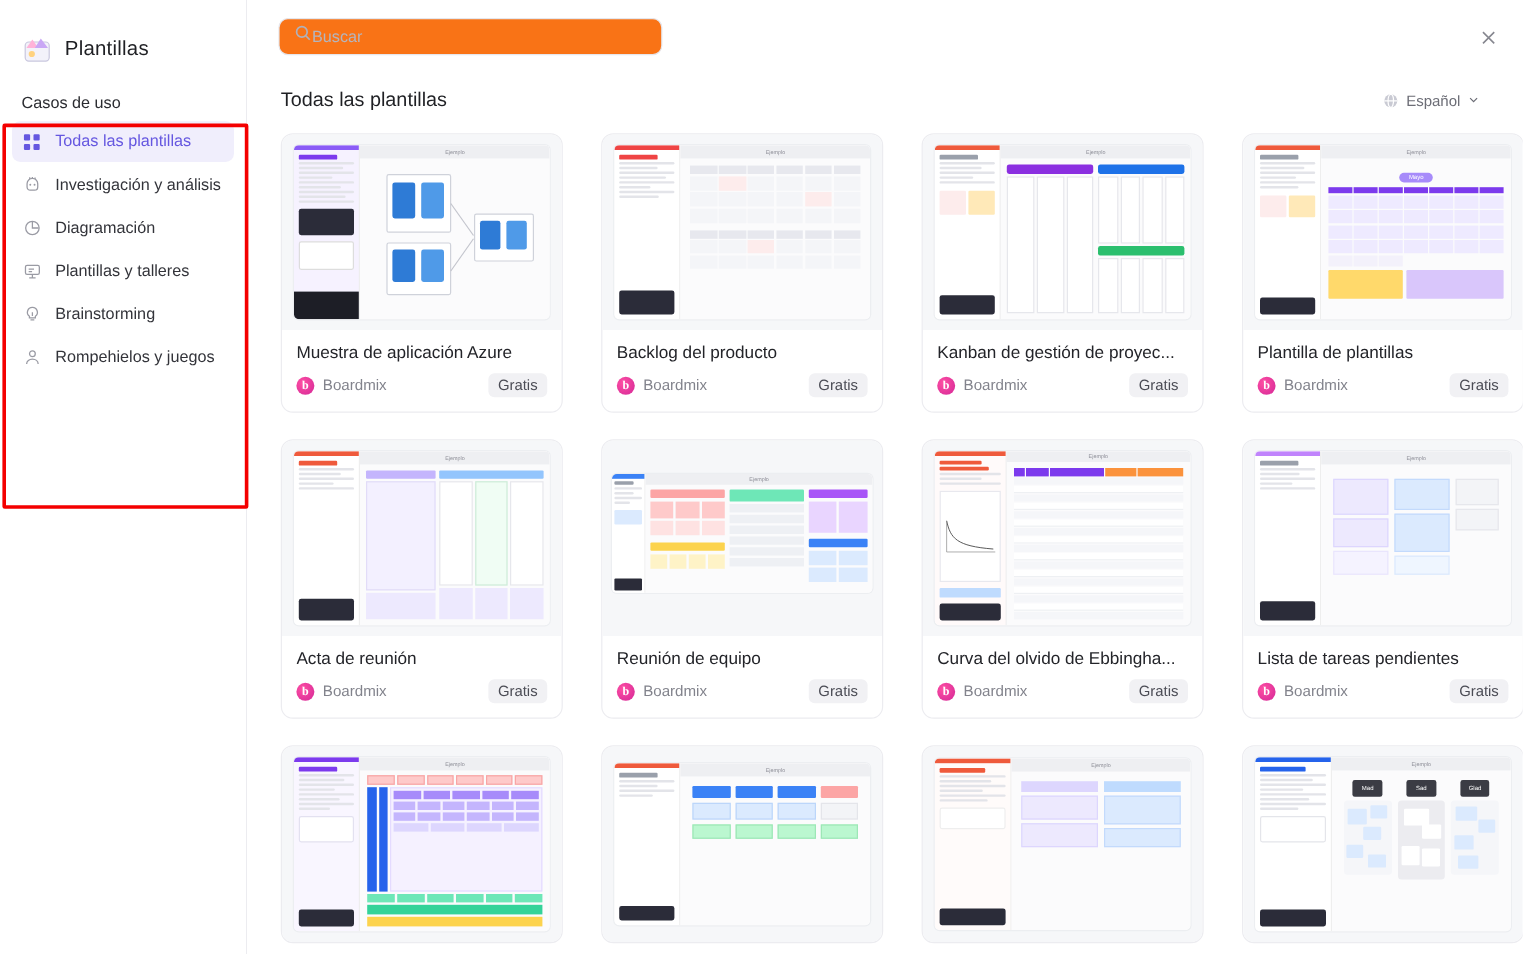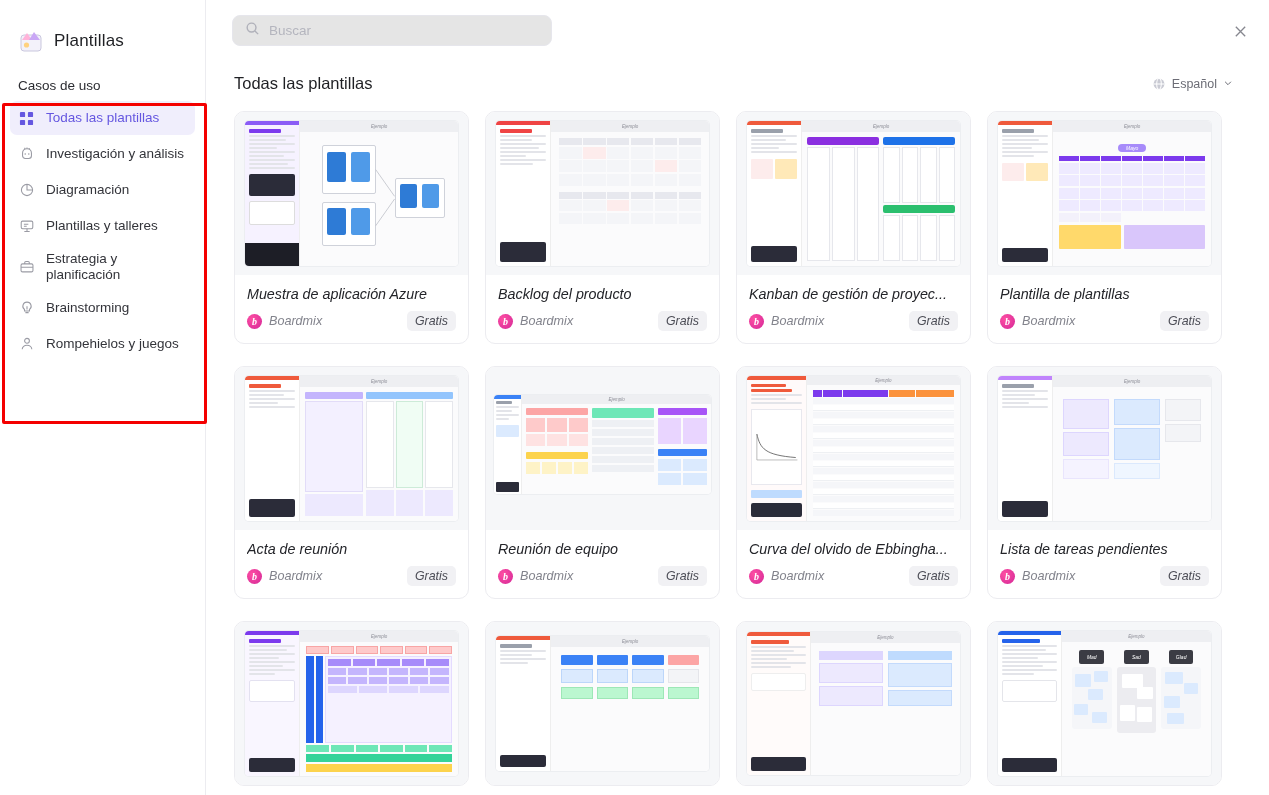--- a/index.html
+++ b/index.html
@@ -33,21 +33,21 @@
   .nav-item .ico svg { display:block; }
   .nav-item.active { background: #f0eefc; color: #6557e0; }
   .nav-item.active .ico { color: #6557e0; }
   .nav-label { white-space: pre-line; }
 
   
   .main { flex: 1; height: 795px; position: relative; overflow: hidden; background:#fff; }
   .topbar { height: 60px; display: flex; align-items: center; padding: 0 0 0 26px; }
   .search {
     width: 320px; height: 31px; border: 1px solid #e6e6ec; border-radius: 8px;
-    display: flex; align-items: center; gap: 9px; padding: 0 12px; background: #e5e5e5;
+    display: flex; align-items: center; gap: 0; padding: 0 12px; background: #f97316;
   }
   .search svg { color: #b0b1ba; flex:0 0 15px; }
   .search input {
     border: none; outline: none; font-size: 13.5px; color: #33343a;
     font-family: "Liberation Sans", sans-serif; width: 100%; background: transparent;
   }
   .search input::placeholder { color: #b4b5be; }
   .close-btn {
     position: absolute; top: 20px; right: 18px; width: 22px; height: 22px;
     display:flex; align-items:center; justify-content:center; cursor:pointer; color:#86878f;
@@ -56,21 +56,21 @@
   .content-head {
     display:flex; align-items:center; justify-content:space-between;
     padding: 14px 36px 0 28px;
   }
   .page-title { font-size: 16.5px; color: #1f2024; }
   .lang { display:flex; align-items:center; gap:6px; font-size:12.5px; color:#6c6d76; cursor:pointer; }
   .lang .globe { width:14px; height:14px; color:#8b8c95; }
 
   .grid {
     display: grid; grid-template-columns: repeat(4, 235px);
-    gap: 22px 16px; padding: 18px 0 0 28px; font-style: italic;
+    gap: 22px 32px; padding: 18px 0 0 28px;
   }
   .card {
     width: 235px; border: 1px solid #ececf0; border-radius: 10px; background:#fff;
     overflow:hidden; cursor: pointer;
   }
   .thumb { width: 233px; height: 163px; background:#f6f7f9; position: relative; overflow:hidden; }
   .card-body { padding: 11px 12px 12px 12px; }
   .card-title {
     font-size: 14.3px; color: #232429; white-space: nowrap; overflow: hidden;
     text-overflow: ellipsis; margin-bottom: 9px;
@@ -169,30 +169,20 @@
       <div class="nav-item">
         <span class="ico">
           <svg width="16" height="16" viewBox="0 0 18 18" fill="none" stroke="currentColor" stroke-width="1.2">
             <rect x="2.5" y="3.5" width="13" height="8.5" rx="1.5"></rect>
             <path d="M9 12v3M6 15.2h6M5.5 7h5M5.5 9.3h3.2"></path>
           </svg>
         </span>
         <span class="nav-label">Plantillas y talleres</span>
       </div>
 
-      <div class="nav-item two-line">
-        <span class="ico">
-          <svg width="16" height="16" viewBox="0 0 18 18" fill="none" stroke="currentColor" stroke-width="1.2">
-            <rect x="2.3" y="5.5" width="13.4" height="9" rx="1.6"></rect>
-            <path d="M6.4 5.5V4.2a1.3 1.3 0 0 1 1.3-1.3h2.6a1.3 1.3 0 0 1 1.3 1.3v1.3M2.3 9.3h13.4"></path>
-          </svg>
-        </span>
-        <span class="nav-label">Estrategia y
-planificación</span>
-      </div>
 
       <div class="nav-item">
         <span class="ico">
           <svg width="16" height="16" viewBox="0 0 18 18" fill="none" stroke="currentColor" stroke-width="1.2">
             <path d="M9 2.4a4.6 4.6 0 0 1 2.8 8.3v1.6H6.2v-1.6A4.6 4.6 0 0 1 9 2.4z"></path>
             <path d="M7.2 14.2h3.6M9 7v3.6"></path>
           </svg>
         </span>
         <span class="nav-label">Brainstorming</span>
       </div>

